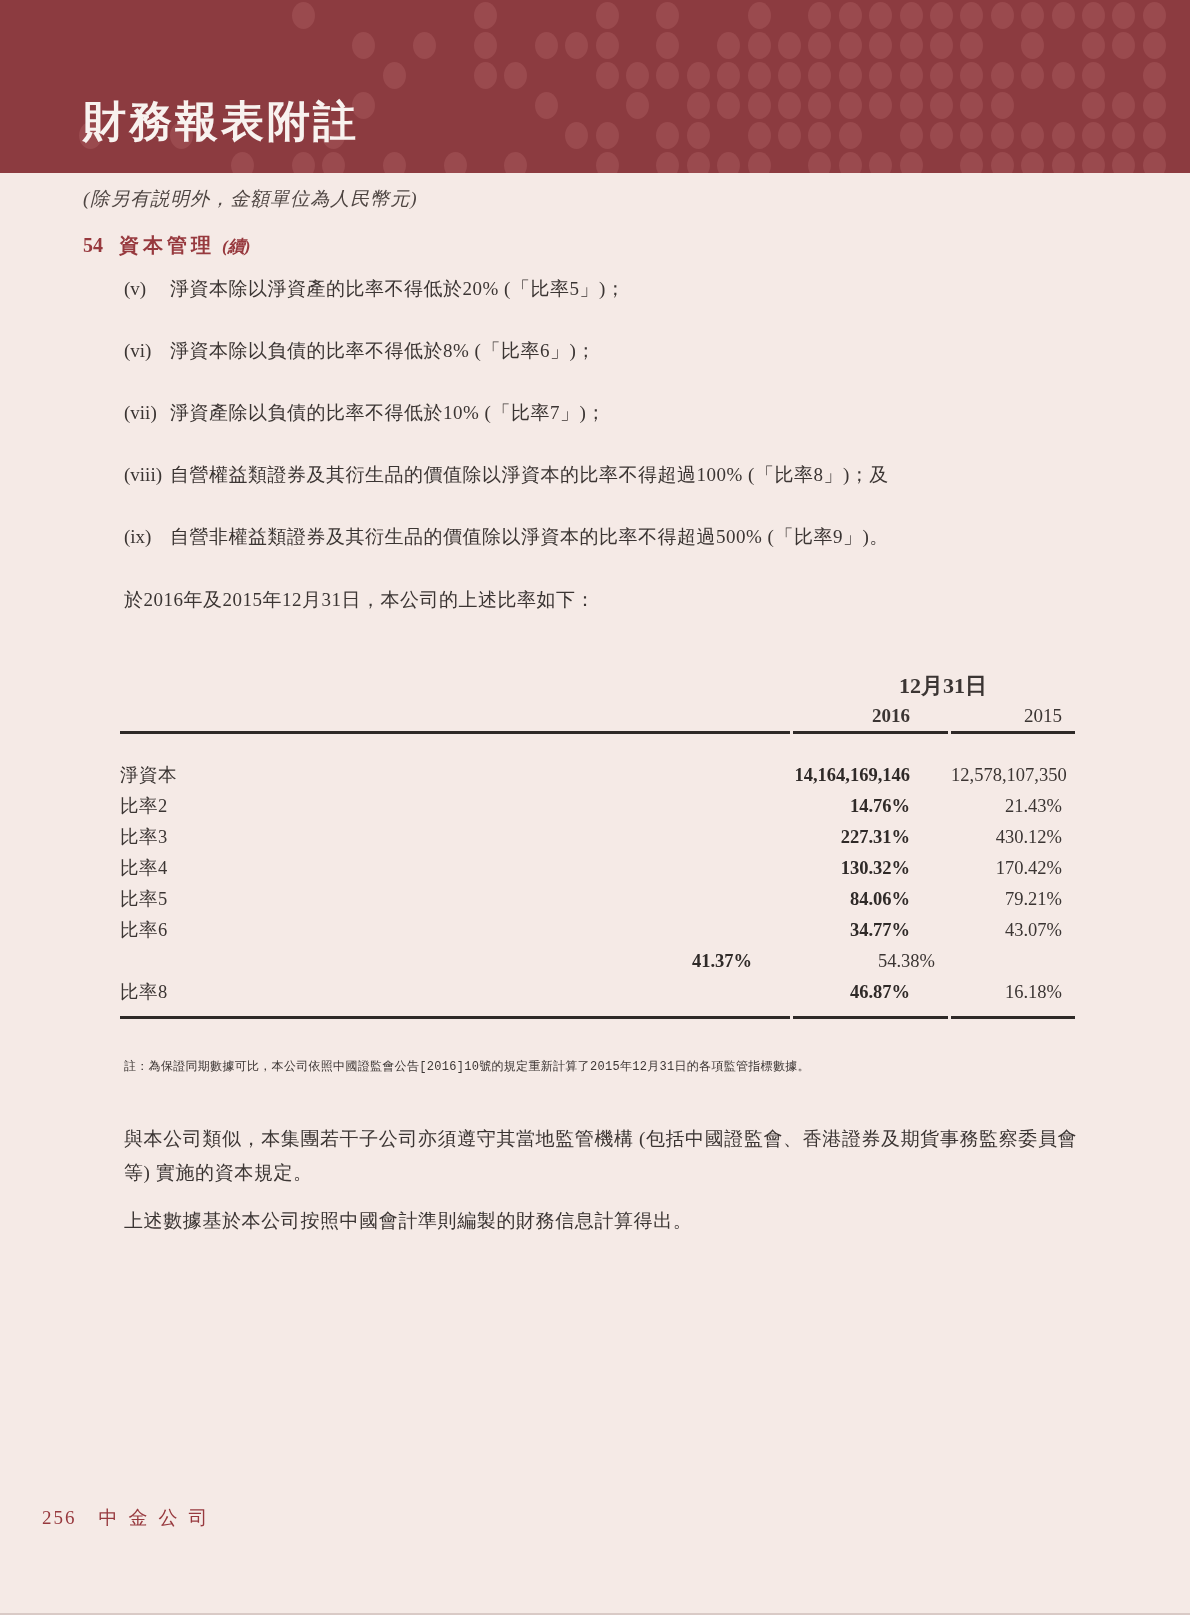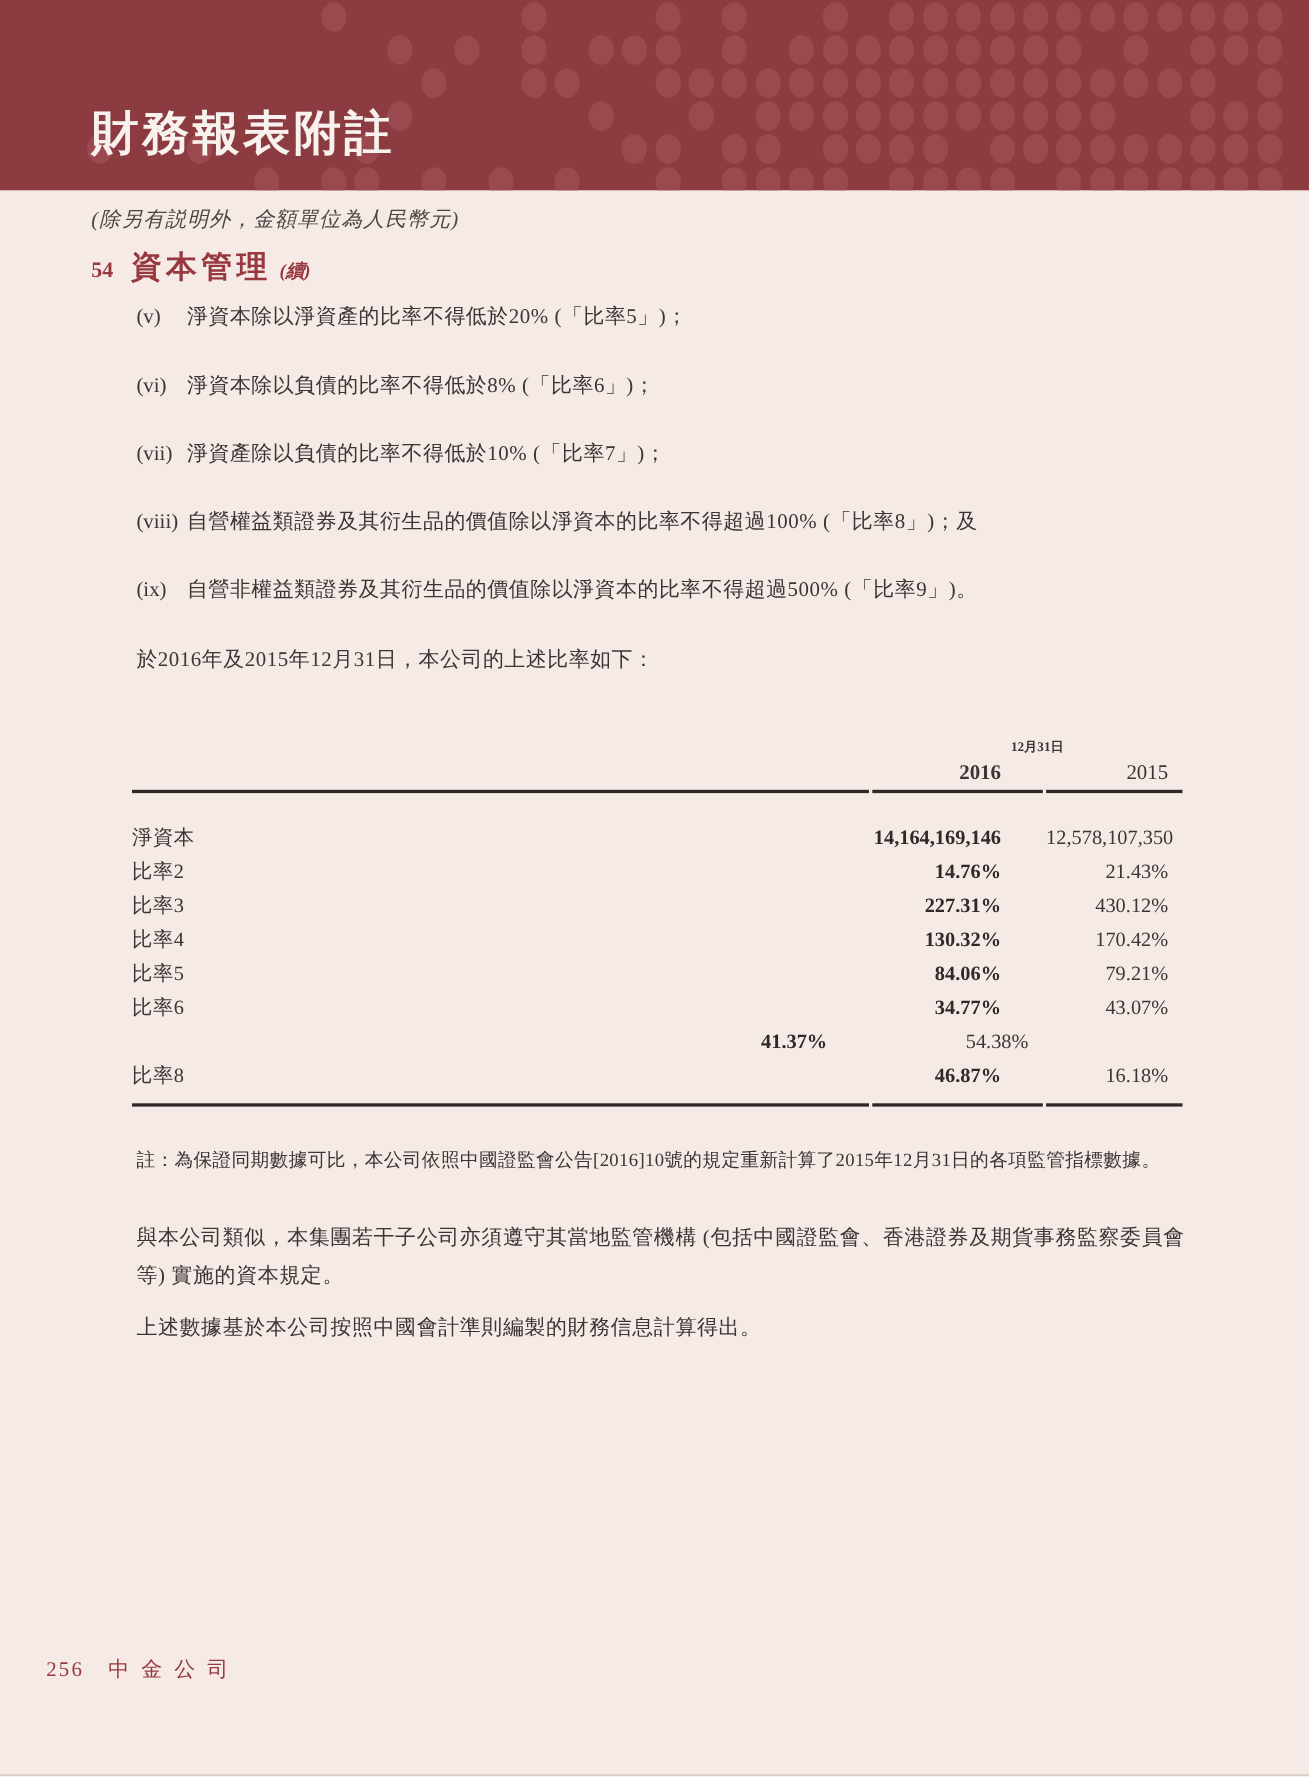--- a/index.html
+++ b/index.html
@@ -29,44 +29,44 @@
     position:absolute;left:83px;top:100px;
     font-size:43px;font-weight:700;color:#F8F2EF;letter-spacing:3px;line-height:1;
   }
   
   .main{padding:0 108px 0 83px;}
   .unit-note{
     margin-top:13px;font-style:italic;font-size:19px;color:#4E4542;letter-spacing:1px;
   }
   .section-head{margin-top:17px;line-height:30px;color:var(--accent);}
   .section-num{font-size:20px;font-weight:700;margin-right:16px;}
-  .section-title{font-size:28px;font-weight:700;letter-spacing:4px;}
+  .section-title{font-size:20px;font-weight:700;letter-spacing:4px;}
   .section-cont{font-size:17px;font-style:italic;margin-left:7px;}
   .roman-list{margin-top:14px;list-style:none;}
   .roman-item{display:flex;margin-bottom:36px;font-size:19px;line-height:26px;}
   .roman-marker{width:46px;flex:0 0 46px;margin-left:41px;}
   .roman-text{flex:1;letter-spacing:0.5px;}
   .intro{margin-top:38px;margin-left:41px;font-size:19px;line-height:24px;letter-spacing:0.5px;}
   
   .ratio-table{margin-left:37px;width:955px;margin-top:59px;}
   .t-grid{display:grid;grid-template-columns:1fr 155px 124px;column-gap:3px;}
   .date-row{margin-bottom:4px;}
-  .date-cell{grid-column:2 / span 2;text-align:center;font-weight:700;font-size:12px;padding-left:18px;}
+  .date-cell{grid-column:2 / span 2;text-align:center;font-weight:700;font-size:22px;padding-left:18px;}
   .year-row .cell{border-bottom:3px solid var(--rule);padding-bottom:4px;font-size:19px;}
   .y2016h{text-align:right;padding-right:38px;font-weight:700;}
   .y2015h{text-align:right;padding-right:13px;}
   .t-rows{padding-top:26px;}
   .t-row{height:31px;}
   .t-row .cell{font-size:18.5px;line-height:31px;}
   .t-row .label{letter-spacing:0.5px;}
   .t-row .v2016{text-align:right;padding-right:38px;font-weight:700;color:#2F2A28;}
   .t-row .v2015{text-align:right;padding-right:13px;}
   .t-row:last-child .cell{border-bottom:3px solid var(--rule);height:42px;}
   
-  .footnote{margin-top:48px;margin-left:41px;font-size:17px;line-height:23px;letter-spacing:0.3px;}
+  .footnote{margin-top:48px;margin-left:41px;font-size:12px;line-height:23px;letter-spacing:0.3px;font-family:Liberation Mono, monospace;}
   .para{margin-top:43px;margin-left:41px;width:958px;font-size:19px;line-height:34px;letter-spacing:0.6px;}
   .para2{margin-top:19px;margin-left:41px;font-size:19px;line-height:24px;letter-spacing:0.6px;}
   
   .footer{
     position:absolute;left:42px;bottom:84px;color:var(--accent);
     font-size:19px;display:flex;align-items:baseline;
   }
   .page-num{letter-spacing:2px;margin-right:22px;}
   .company{letter-spacing:11px;}
   .bottom-edge{position:absolute;left:0;bottom:0;width:100%;height:2px;background:#D9CAC6;}

